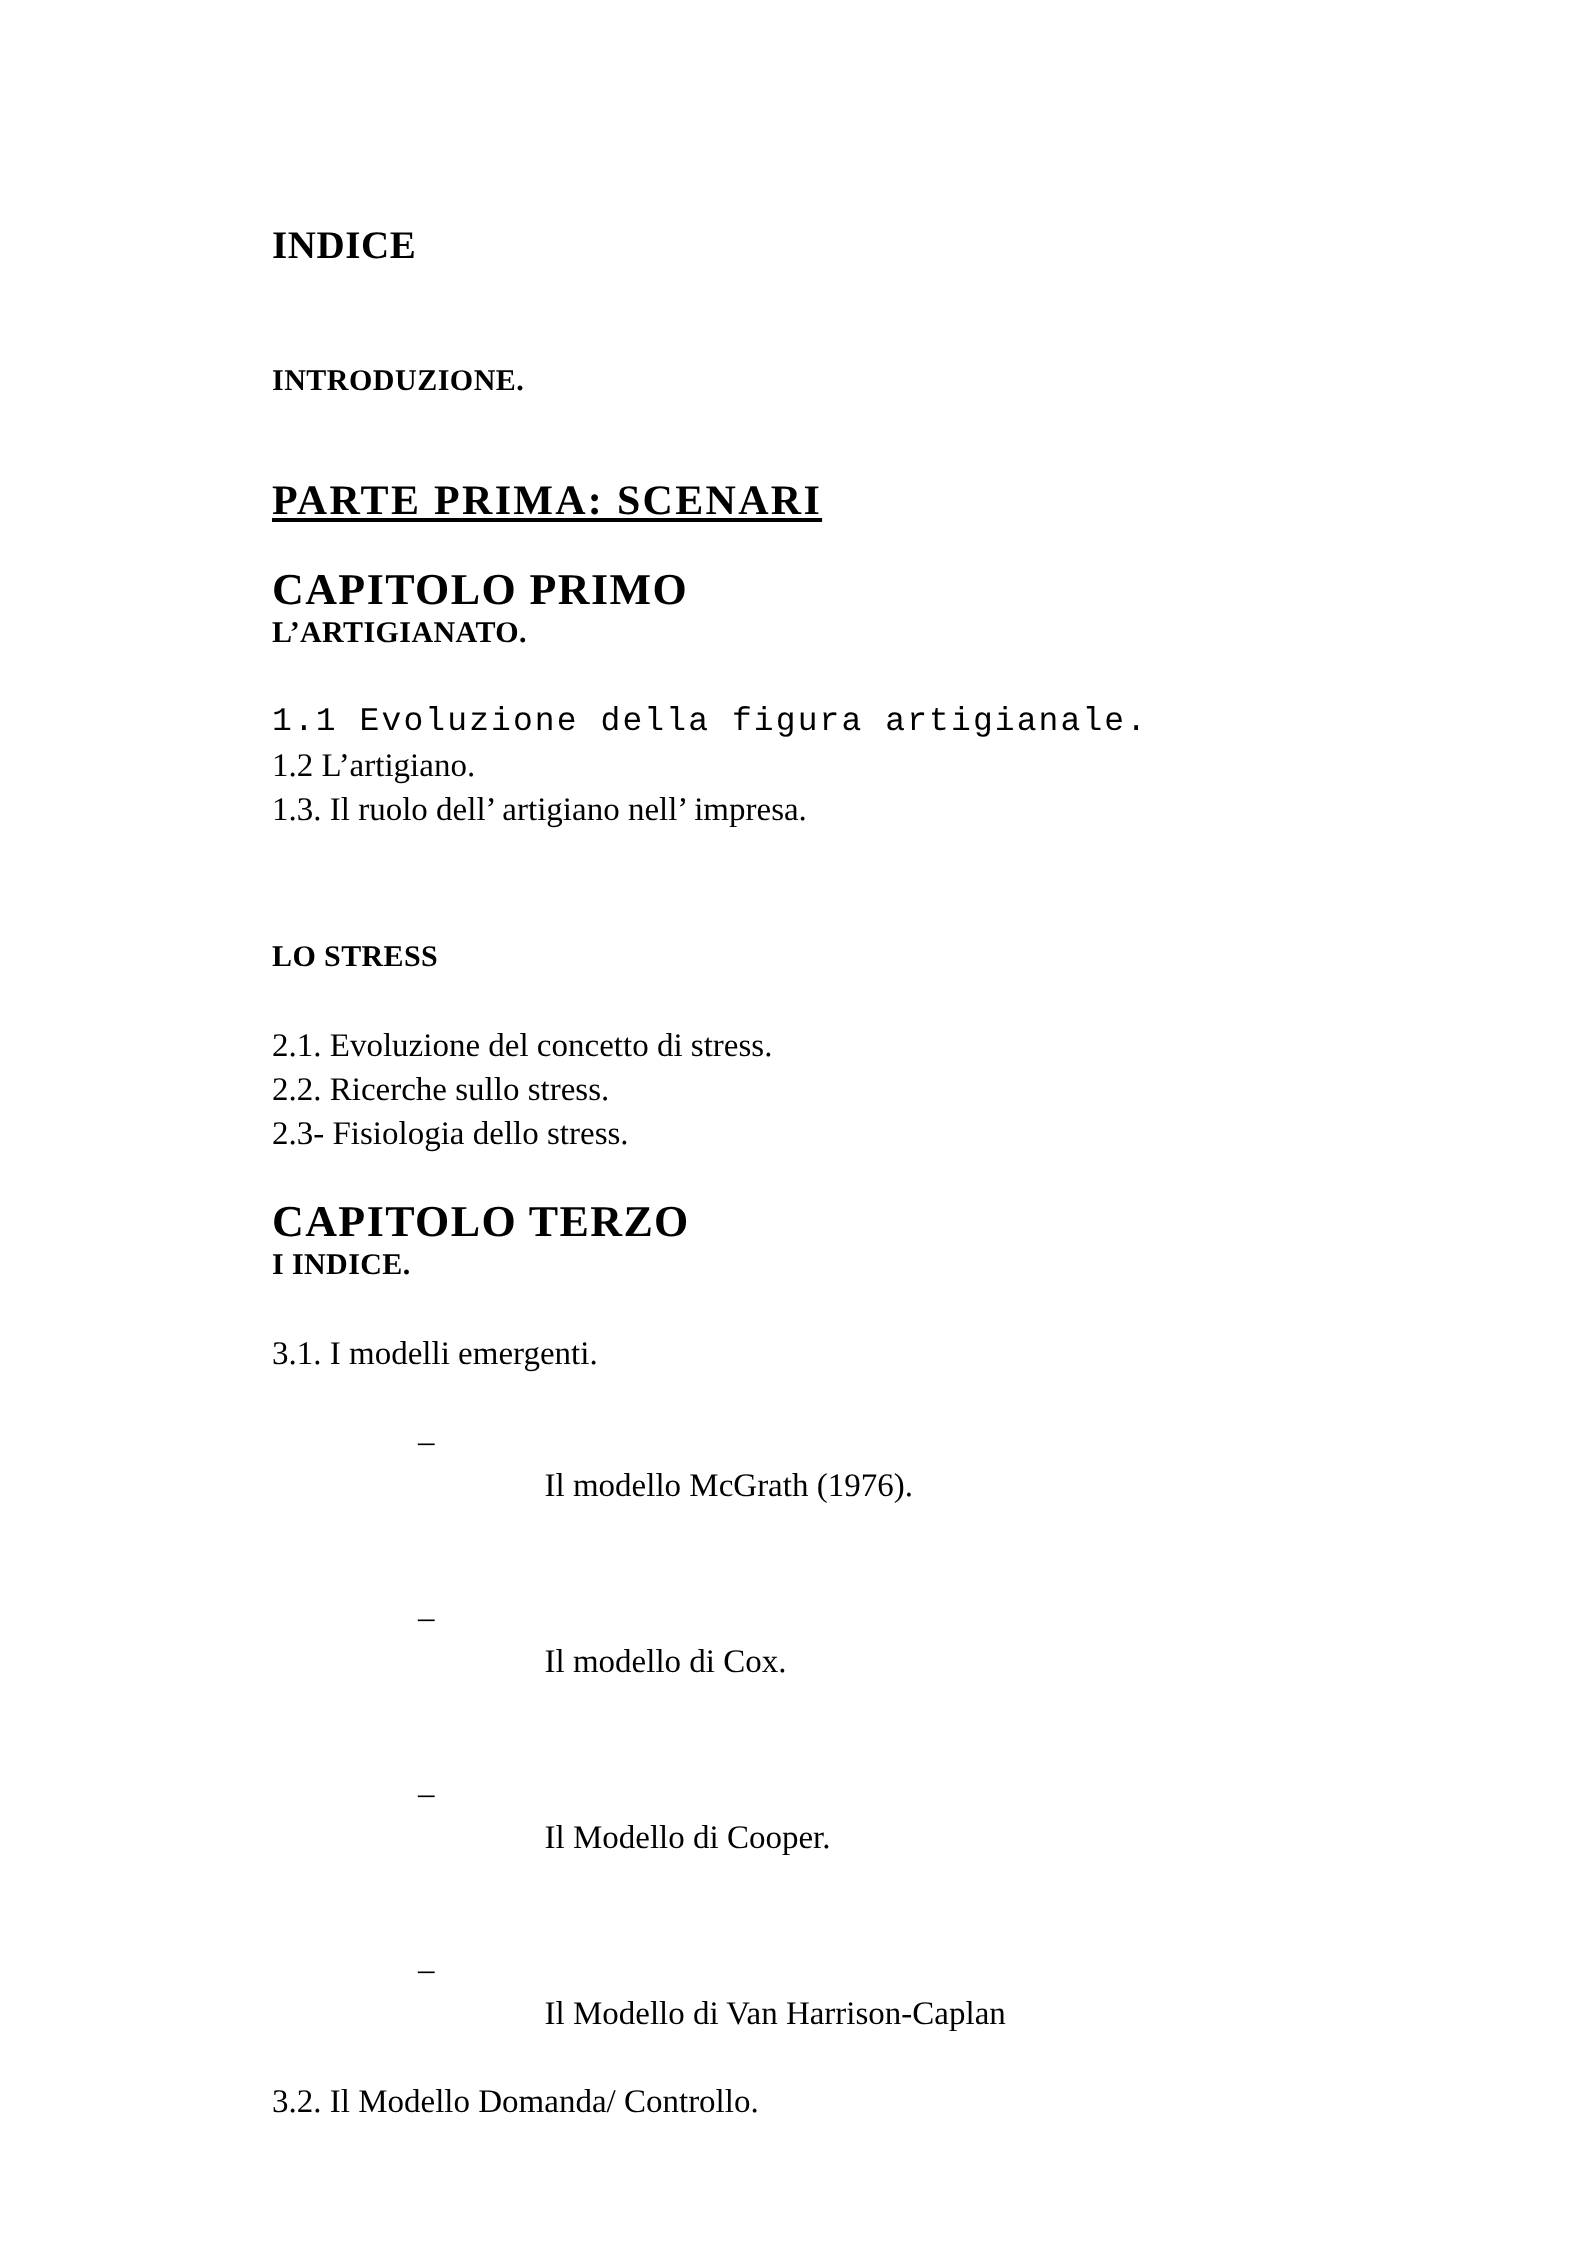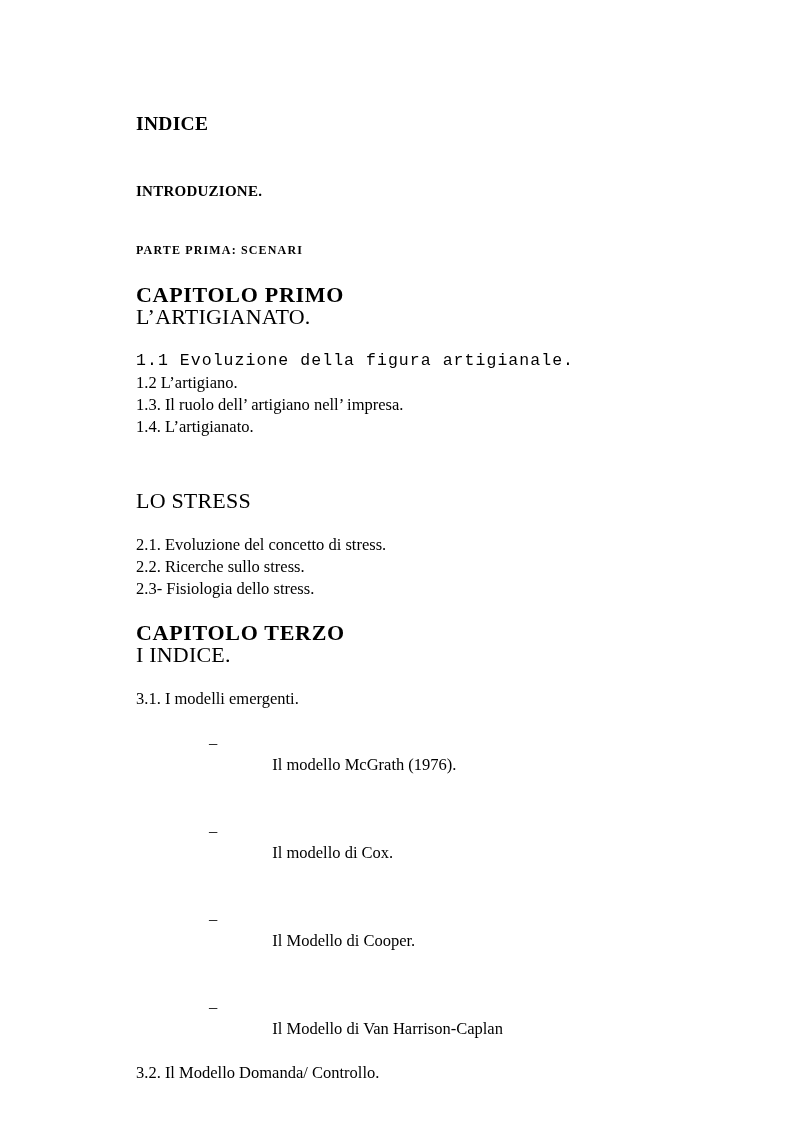--- a/index.html
+++ b/index.html
@@ -41,34 +41,35 @@
   .gap-xxl  { height: 58px; }
 
   
   .intro-heading {
     font-size: 15px;
     font-weight: bold;
     letter-spacing: 0.25px;
     line-height: 21px;
   }
   .part-heading {
-    font-size: 12px;
+    font-size: 21px;
     font-weight: bold;
     letter-spacing: 1.15px;
     line-height: 23px;
+    text-decoration: underline;
   }
   .chapter-heading {
     font-size: 22px;
     font-weight: bold;
     letter-spacing: 0.7px;
     line-height: 22px;
   }
   .chapter-subheading {
-    font-size: 22px;
-    font-weight: normal;
+    font-size: 15px;
+    font-weight: bold;
     letter-spacing: 0.2px;
     line-height: 22px;
   }
 
   
   .entries {
     font-size: 16.5px;
     line-height: 22px;
   }
   .entry {
@@ -115,21 +116,20 @@
     <div class="gap-sm"></div>
 
     <div>
       <div class="chapter-heading">CAPITOLO PRIMO</div>
       <div class="chapter-subheading">L’ARTIGIANATO.</div>
       <div class="gap-sm"></div>
       <div class="entries">
         <div class="entry spread">1.1 Evoluzione della figura artigianale.</div>
         <div class="entry">1.2 L’artigiano.</div>
         <div class="entry">1.3. Il ruolo dell’ artigiano nell’ impresa.</div>
-        <div class="entry">1.4. L’artigianato.</div>
       </div>
     </div>
 
     <div class="gap-xl"></div>
 
     <div>
       <div class="chapter-subheading">LO STRESS</div>
       <div class="gap-sm"></div>
       <div class="entries">
         <div class="entry">2.1. Evoluzione del concetto di stress.</div>

